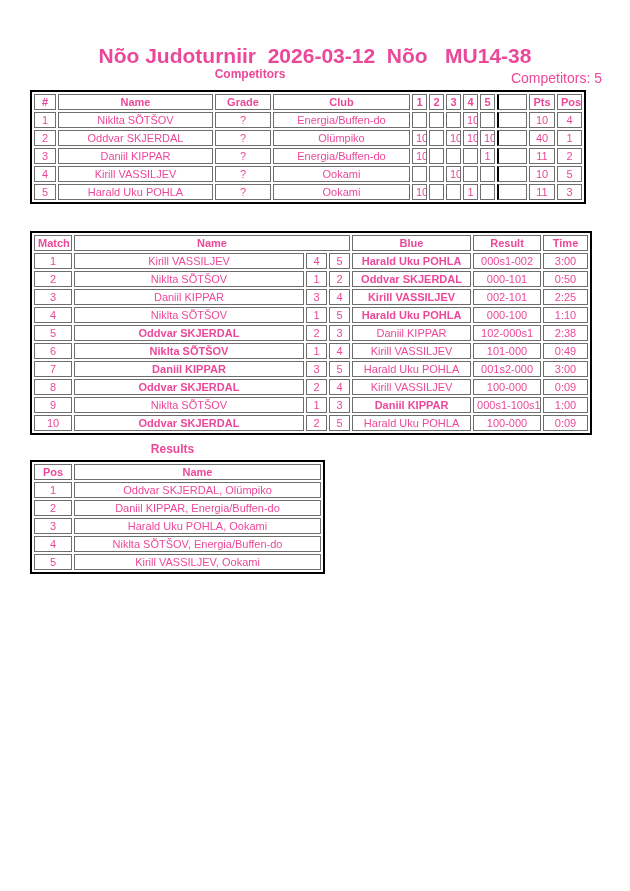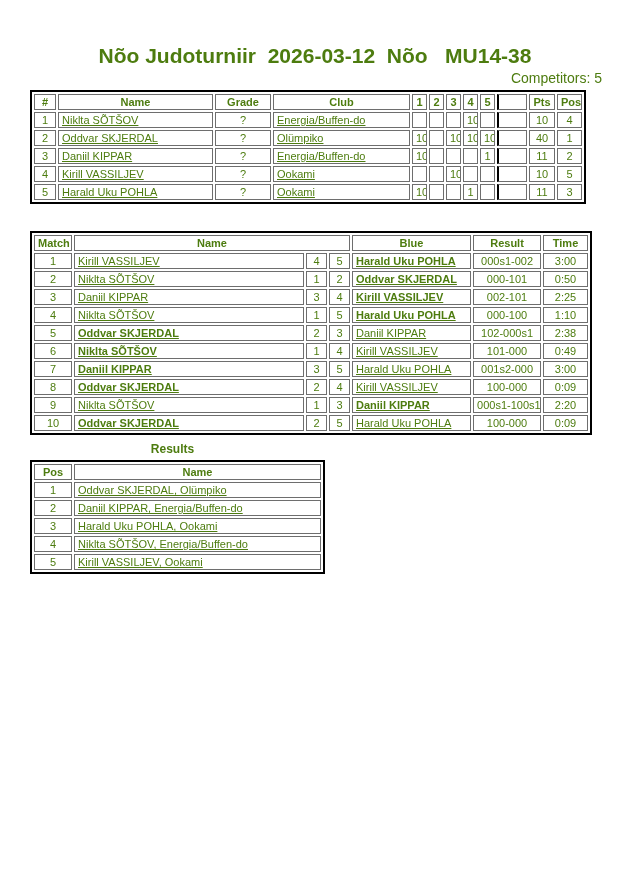--- a/index.html
+++ b/index.html
@@ -1,20 +1,20 @@
 <!DOCTYPE html>
 <html><head>
 <meta charset="utf-8">
 <style>
   html,body{margin:0;padding:0;background:#ffffff;}
   .page{
     position:relative;
     width:630px;height:716px;
     background:#ffffff;
-    color:#4d7c0f;
+    color:#ec4899;
     font-family:"Liberation Sans", sans-serif;
     overflow:hidden;
   }
   .title{
     position:absolute;top:44px;left:0;width:630px;
     text-align:center;
     font-size:21px;font-weight:bold;
     white-space:pre;
   }
   .sec-heading{
@@ -43,31 +43,32 @@
   th,td{
     border:1px solid #6e6e6e;
     font-size:11px;
     height:14px;line-height:14px;
     padding:0 3px;
     overflow:hidden;white-space:nowrap;
     font-weight:normal;
   }
   th{font-weight:bold;text-align:center;}
   .c{text-align:center;}
-  .l{text-align:left;text-decoration:underline;}
+  .l{text-align:center;}
   .bold{font-weight:bold;}
   .thick-left{border-left:2px solid #000;padding-left:40px;}
 </style>
 </head>
 <body>
 
 <div class="page">
 
   <div class="title">Nõo Judoturniir  2026-03-12  Nõo   MU14-38</div>
 
+  <div class="sec-heading" id="competitors-heading">Competitors</div>
   <div id="competitors-count">Competitors: 5</div>
 
   <table id="competitors-table">
     <colgroup>
       <col style="width:22px">
         <col style="width:155px">
         <col style="width:56px">
         <col style="width:137px">
       <col style="width:15px">
         <col style="width:15px">
@@ -261,21 +262,21 @@
     <td class="c">100-000</td>
     <td class="c">0:09</td>
   </tr>
         <tr>
     <td class="c">9</td>
     <td class="l">Niklta SÕTŠOV</td>
     <td class="c">1</td>
     <td class="c">3</td>
     <td class="l bold">Daniil KIPPAR</td>
     <td class="c">000s1-100s1</td>
-    <td class="c">2:20</td>
+    <td class="c">1:00</td>
   </tr>
         <tr>
     <td class="c">10</td>
     <td class="l bold">Oddvar SKJERDAL</td>
     <td class="c">2</td>
     <td class="c">5</td>
     <td class="l">Harald Uku POHLA</td>
     <td class="c">100-000</td>
     <td class="c">0:09</td>
   </tr>

